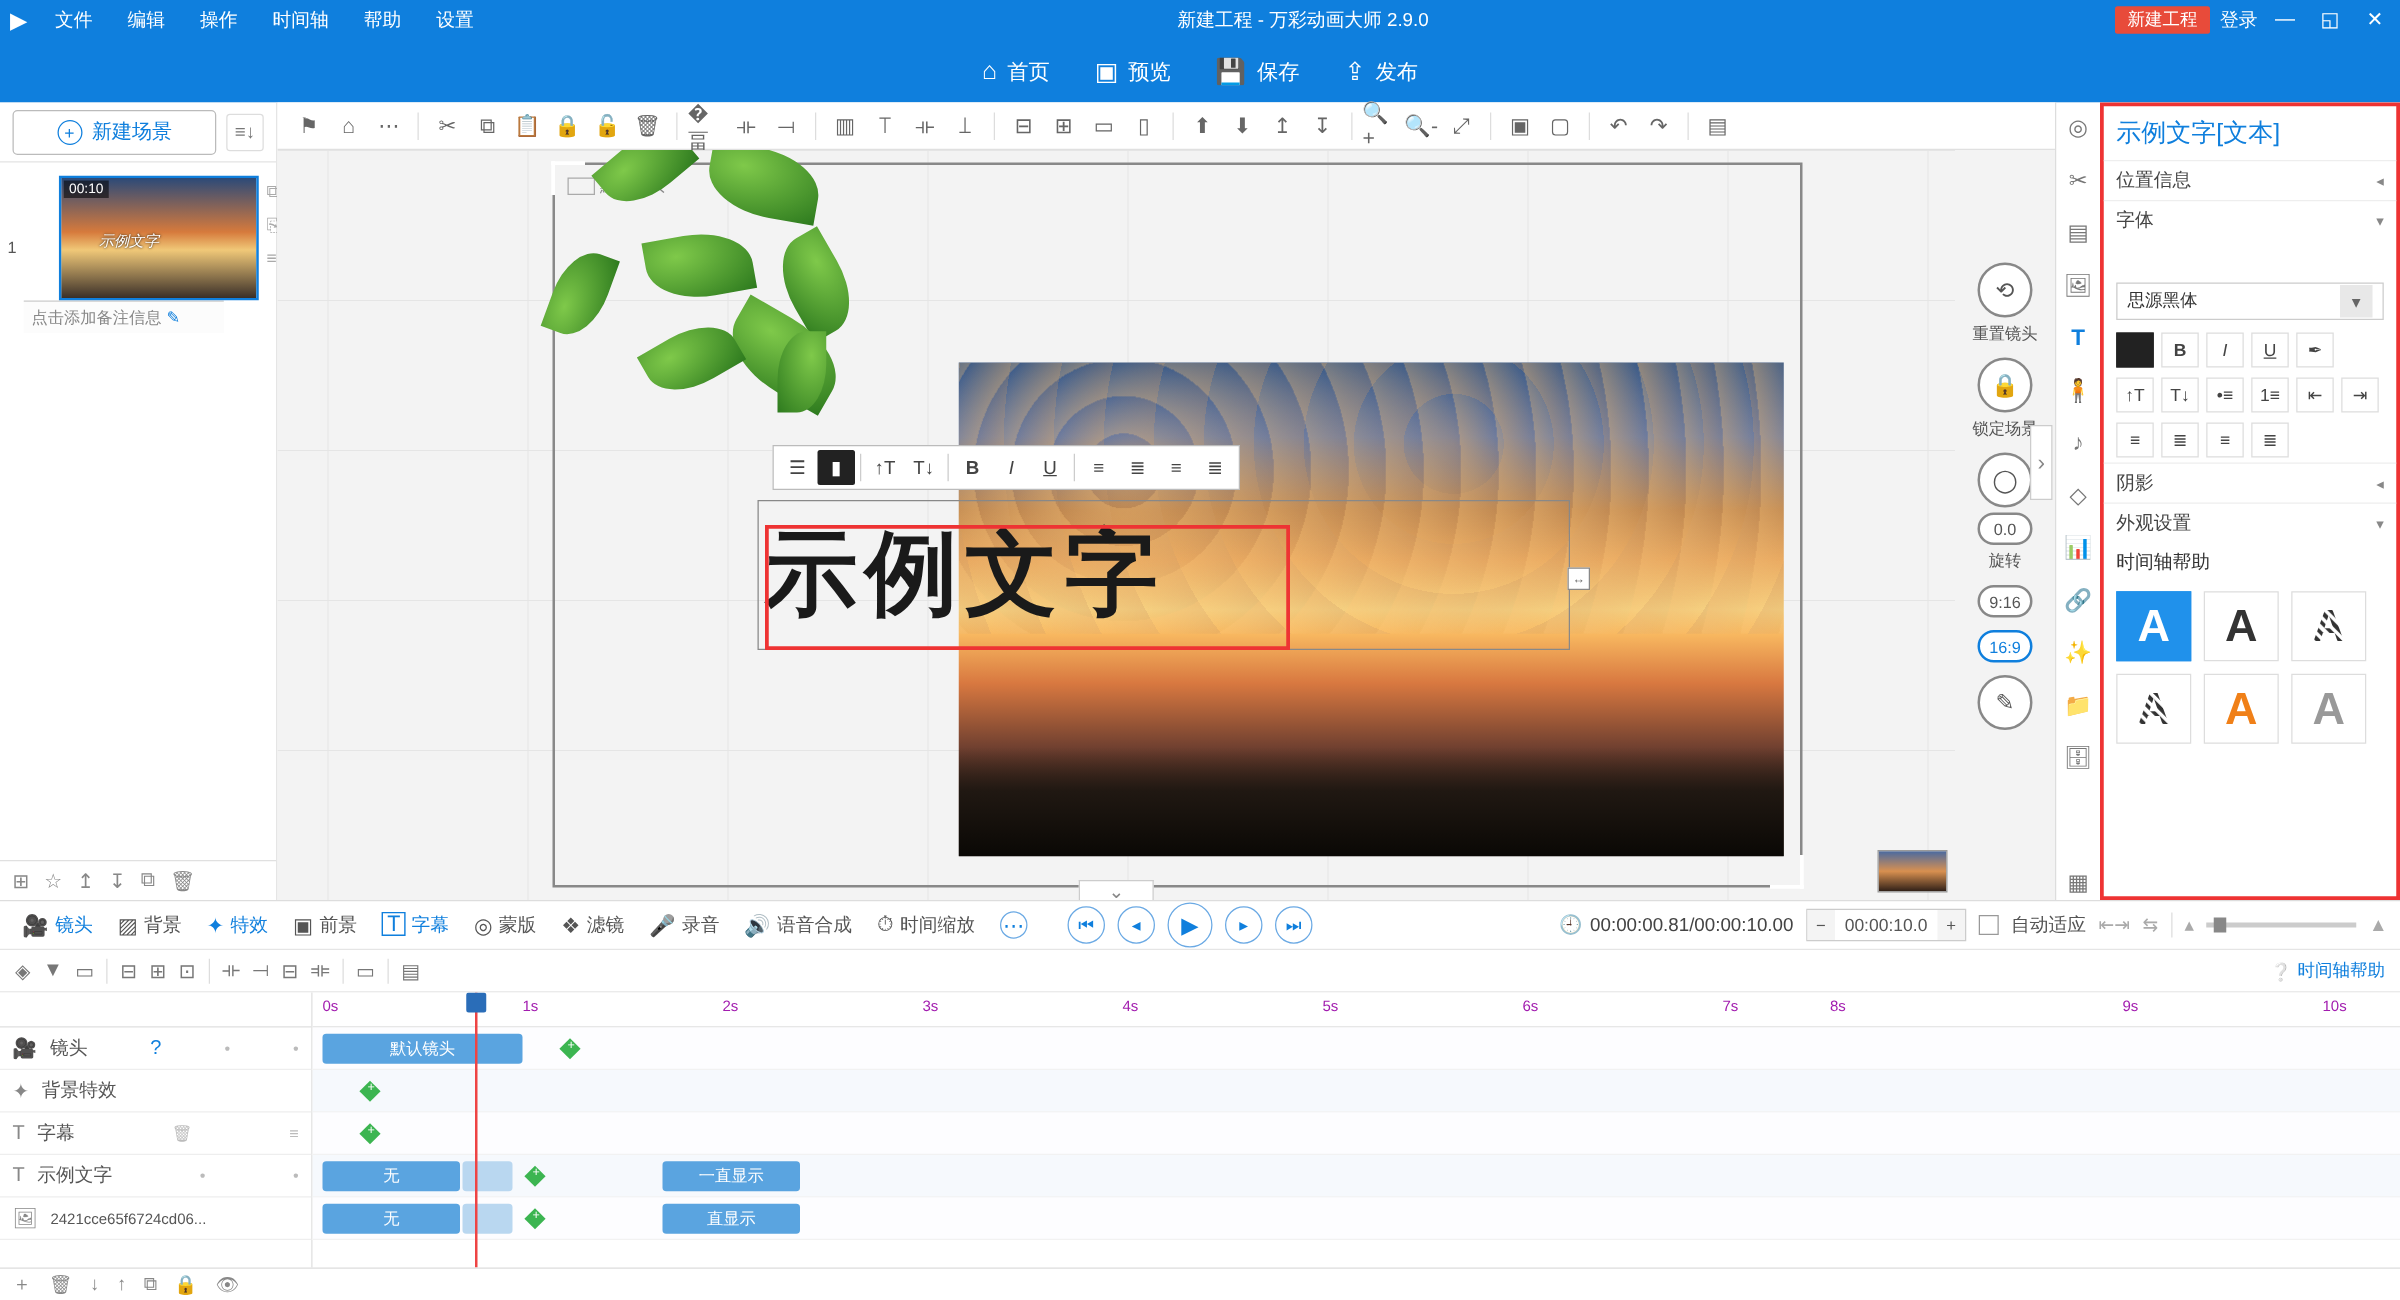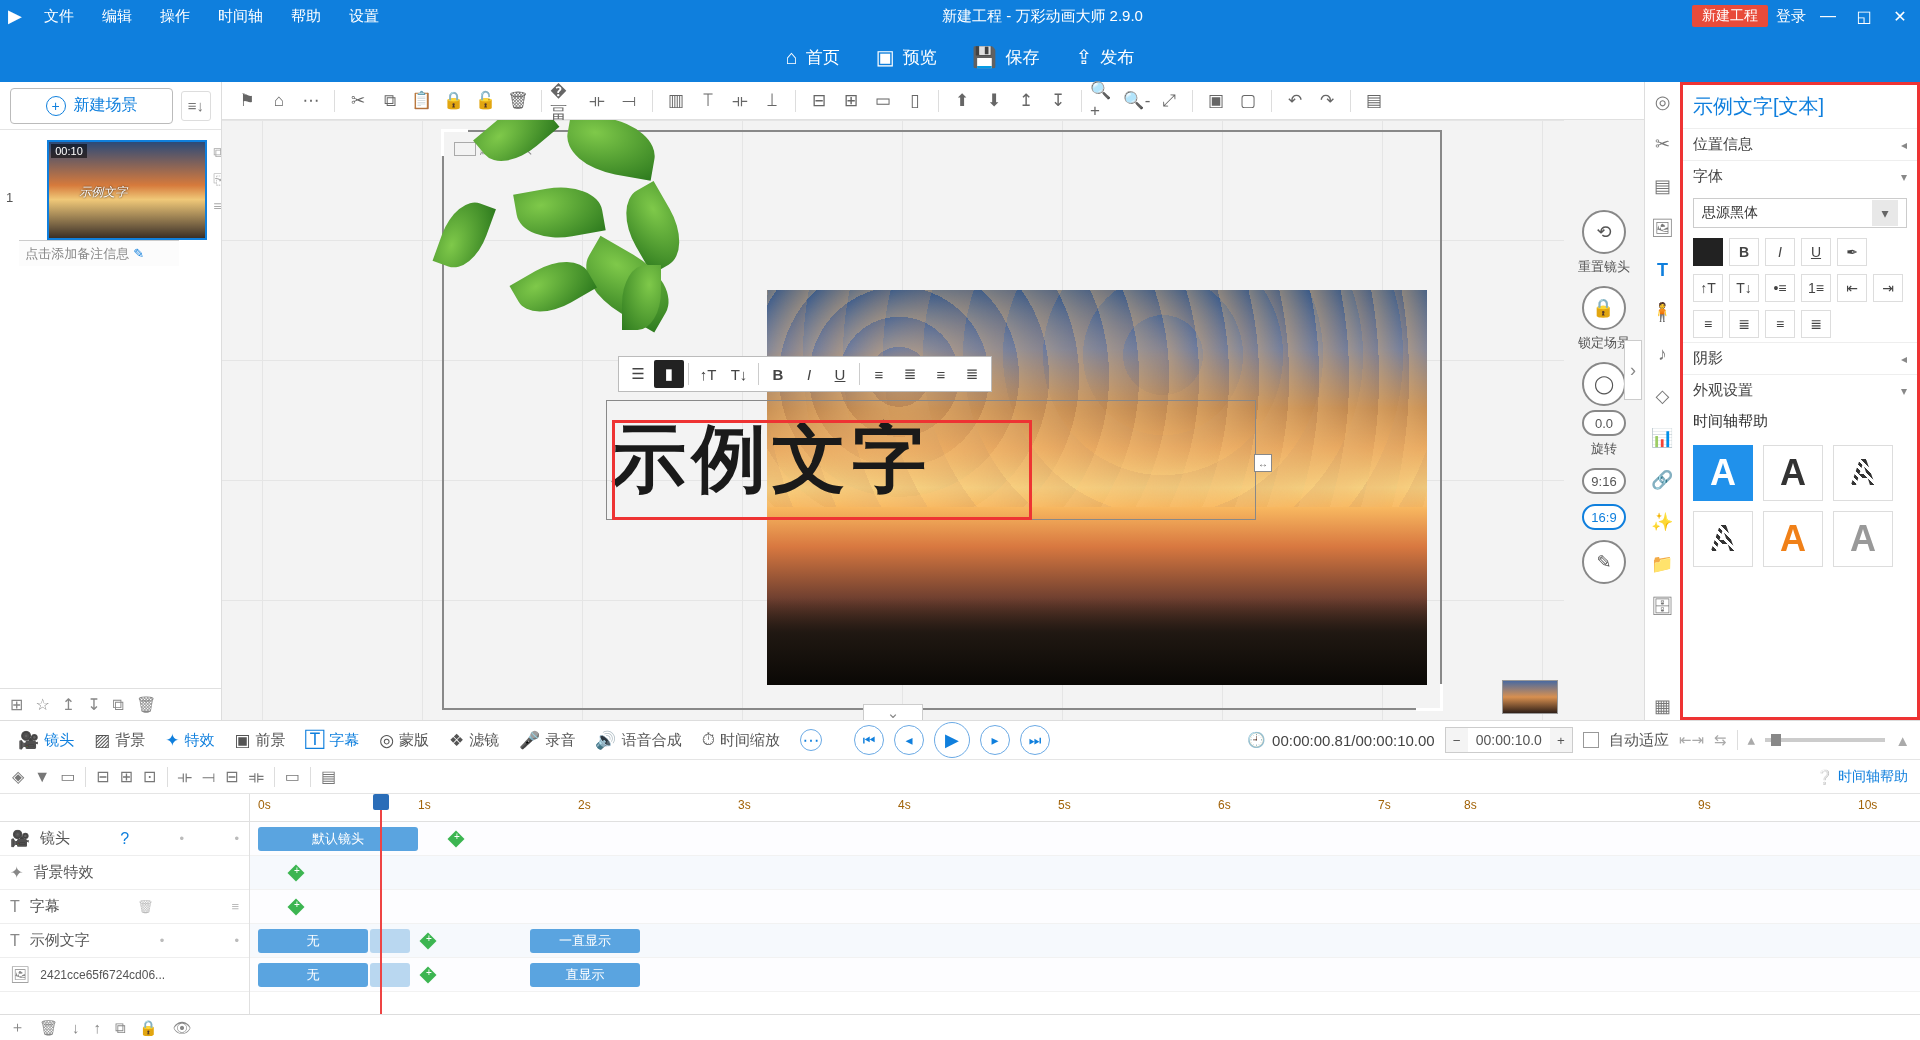--- a/index.html
+++ b/index.html
@@ -86,21 +86,21 @@
 .right-strip .rs.active { color:#0f7fdd; }
 .right-strip .spacer { flex:1; }
 
 
 .props-panel { width: 240px; background: #fff; border: 3px solid #e33; display: flex; flex-direction: column; font-size: 15px; }
 .props-title { color: #0f7fdd; font-size: 20px; padding: 8px 10px; }
 .props-sec { display:flex; justify-content:space-between; align-items:center; padding: 6px 10px; border-top:1px solid #eee; color:#444;}
 .props-sec .chev { color:#888; font-size:12px;}
 .props-row { padding: 6px 10px; display:flex; align-items:center; gap:8px; }
 .props-input { border:1px solid #ccc; height:30px; padding:0 8px; font-size:14px; }
-.font-dd { flex:1; display:flex; justify-content:space-between; align-items:center; }
+.font-dd { flex:1; display:flex; justify-content:space-between; align-items:center;margin-top:28px; }
 .font-dd .dd { width:26px;height:26px;background:#e8e8e8;display:flex;align-items:center;justify-content:center;color:#666;}
 .fmt-btns { display:flex; gap:6px; padding:4px 10px; flex-wrap:wrap;}
 .fmt-btn { width:30px; height:28px; border:1px solid #ddd; display:flex;align-items:center;justify-content:center; font-size:14px; color:#444; cursor:pointer; background:#fff;}
 .fmt-btn.colorb { background:#222; border-color:#222;}
 .art-fonts { display:flex; flex-wrap:wrap; gap:10px; padding:8px 10px;}
 .af { width:60px; height:56px; border:1px solid #ddd; display:flex;align-items:center;justify-content:center; font-size:36px; font-weight:900; cursor:pointer;}
 .af.sel { background:#2091eb; color:#fff; border-color:#2091eb;}
 .af.stripe { background: repeating-linear-gradient(45deg,#333 0,#333 3px,#fff 3px,#fff 6px); -webkit-background-clip:text; color:transparent;}
 .af.orange { color:#f08018; }
 
@@ -130,21 +130,21 @@
 .tl-tools2 .help { margin-left:auto; color:#0f7fdd; font-size:14px; display:flex;align-items:center;gap:4px;}
 
 
 .timeline { background:#fff; height: 220px; display:flex; }
 .tracks-labels { width: 250px; border-right:1px solid #e0e0e0;}
 .ruler-row { height:28px; border-bottom:1px solid #e0e0e0;}
 .track-label { height:34px; border-bottom:1px solid #eee; display:flex; align-items:center; gap:10px; padding:0 10px; color:#555; font-size:15px;}
 .track-label .ic{color:#888;font-size:16px;}
 .track-label .mini-ic{color:#bbb;font-size:13px;margin-left:auto;}
 .tracks-body { flex:1; position:relative; overflow:hidden;}
-.ruler { height:28px; border-bottom:1px solid #e0e0e0; position:relative; font-size:12px; color:#a16207;}
+.ruler { height:28px; border-bottom:1px solid #e0e0e0; position:relative; font-size:12px; color:#a21caf;}
 .ruler .tick{position:absolute;top:4px;}
 .track-row { height:34px; border-bottom:1px solid #f2f2f2; position:relative; background:#fdfdff;}
 .track-row.alt{background:#f6f9fd;}
 .clip { position:absolute; top:5px; height:24px; border-radius:3px; display:flex;align-items:center;justify-content:center; color:#fff; font-size:13px;}
 .clip.blue{background:#5aa4e0;}
 .clip.lite{background:#b9d7f0;color:#fff;}
 .keyf { position:absolute; top:11px; width:12px;height:12px; background:#3cb551; transform:rotate(45deg);}
 .keyf.plus::after{content:'+';position:absolute;transform:rotate(-45deg);color:#fff;font-size:10px;left:2px;top:-2px;}
 .playhead { position:absolute; top:0; bottom:0; width:2px; background:#e44; left:130px;}
 .playhead .head{position:absolute;top:0;left:-7px;width:16px;height:16px;background:#2a6db8;border-radius:2px;}

